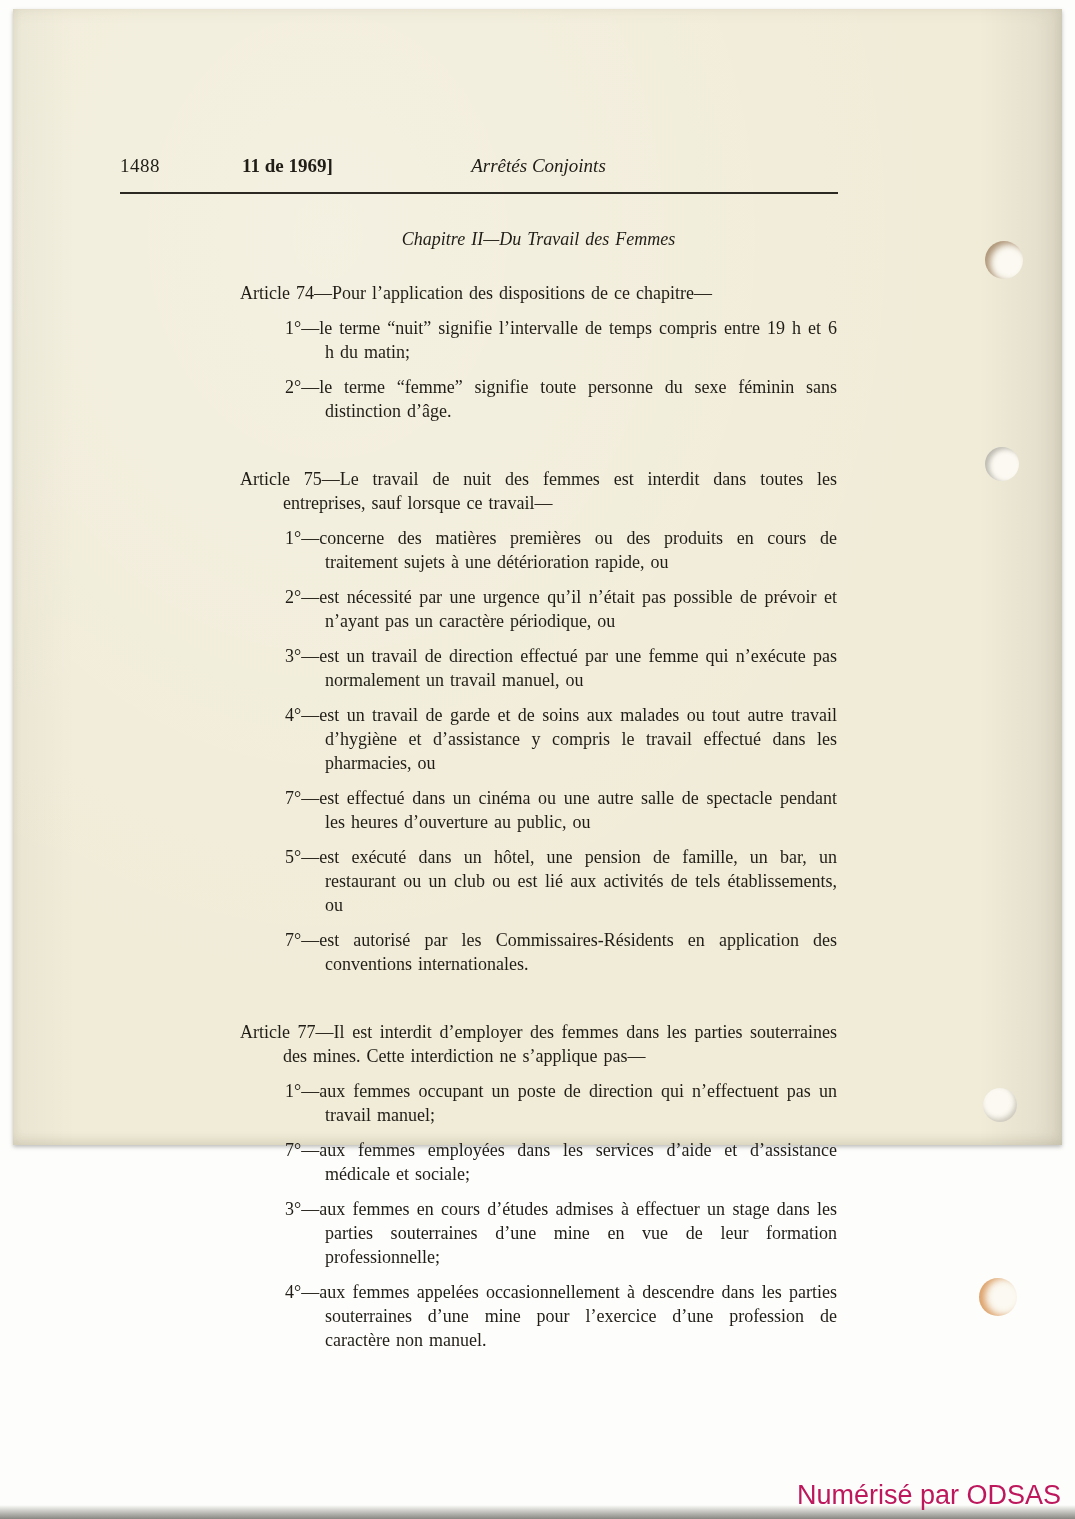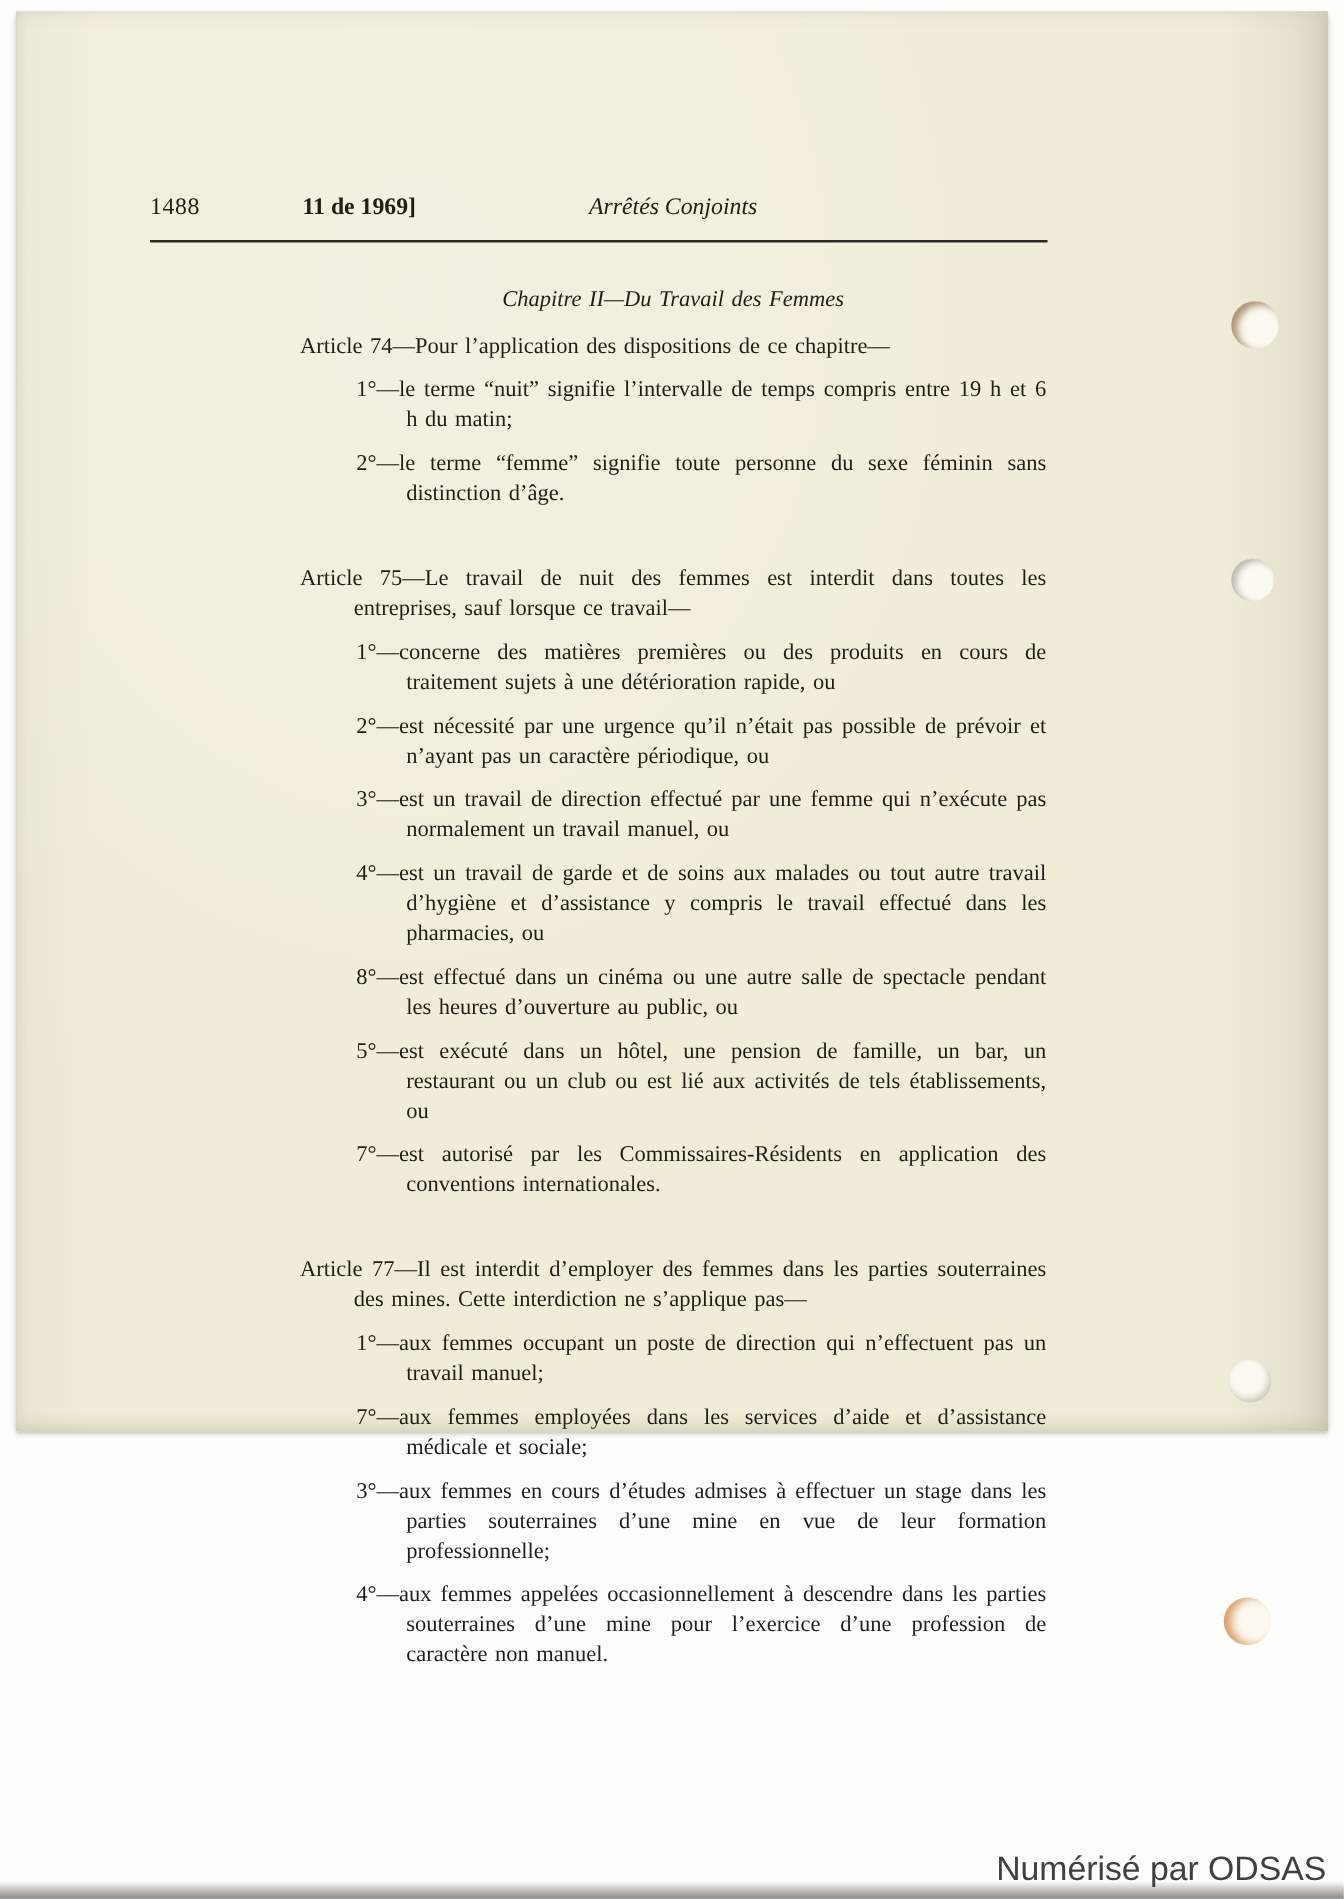--- a/index.html
+++ b/index.html
@@ -92,21 +92,21 @@
   .chapter-title {
     margin: 26px 0 0 0;
     text-align: center;
     font-style: italic;
     font-size: 18px;
   }
   .article {
     margin-top: 44px;
   }
   .article.first {
-    margin-top: 13px;
+    margin-top: 30px;
   }
   .intro {
     margin: 0;
     padding-left: 43px;
     text-indent: -43px;
   }
   .item {
     margin: 11px 0 0 45px;
     padding-left: 40px;
     text-indent: -40px;
@@ -131,21 +131,21 @@
   .hole-4 {
     left: 966px; top: 1269px; width: 38px; height: 38px;
     box-shadow: inset 6px 0 7px rgba(205, 112, 30, 0.65);
   }
   .watermark {
     position: absolute;
     right: 14px;
     bottom: 8px;
     font-family: "Liberation Sans", sans-serif;
     font-size: 27px;
-    color: #404040;
+    color: #be185d;
     z-index: 6;
   }
 </style>
 </head>
 <body>
 
 <div class="scan-bg"></div>
 
 <div class="paper">
 
@@ -172,21 +172,21 @@
         <p class="item">1°—le terme “nuit” signifie l’intervalle de temps compris entre 19 h et 6 h du matin;</p>
         <p class="item">2°—le terme “femme” signifie toute personne du sexe féminin sans distinction d’âge.</p>
       </section>
 
       <section class="article">
         <p class="intro">Article 75—Le travail de nuit des femmes est interdit dans toutes les entreprises, sauf lorsque ce travail—</p>
         <p class="item">1°—concerne des matières premières ou des produits en cours de traitement sujets à une détérioration rapide, ou</p>
         <p class="item">2°—est nécessité par une urgence qu’il n’était pas possible de prévoir et n’ayant pas un caractère périodique, ou</p>
         <p class="item">3°—est un travail de direction effectué par une femme qui n’exécute pas normalement un travail manuel, ou</p>
         <p class="item">4°—est un travail de garde et de soins aux malades ou tout autre travail d’hygiène et d’assistance y compris le travail effectué dans les pharmacies, ou</p>
-        <p class="item">8°—est effectué dans un cinéma ou une autre salle de spectacle pendant les heures d’ouverture au public, ou</p>
+        <p class="item">7°—est effectué dans un cinéma ou une autre salle de spectacle pendant les heures d’ouverture au public, ou</p>
         <p class="item">5°—est exécuté dans un hôtel, une pension de famille, un bar, un restaurant ou un club ou est lié aux activités de tels établissements, ou</p>
         <p class="item">7°—est autorisé par les Commissaires-Résidents en application des conventions internationales.</p>
       </section>
 
 
       <section class="article">
         <p class="intro">Article 77—Il est interdit d’employer des femmes dans les parties souterraines des mines. Cette interdiction ne s’applique pas—</p>
         <p class="item">1°—aux femmes occupant un poste de direction qui n’effectuent pas un travail manuel;</p>
         <p class="item">7°—aux femmes employées dans les services d’aide et d’assistance médicale et sociale;</p>
         <p class="item">3°—aux femmes en cours d’études admises à effectuer un stage dans les parties souterraines d’une mine en vue de leur formation professionnelle;</p>

